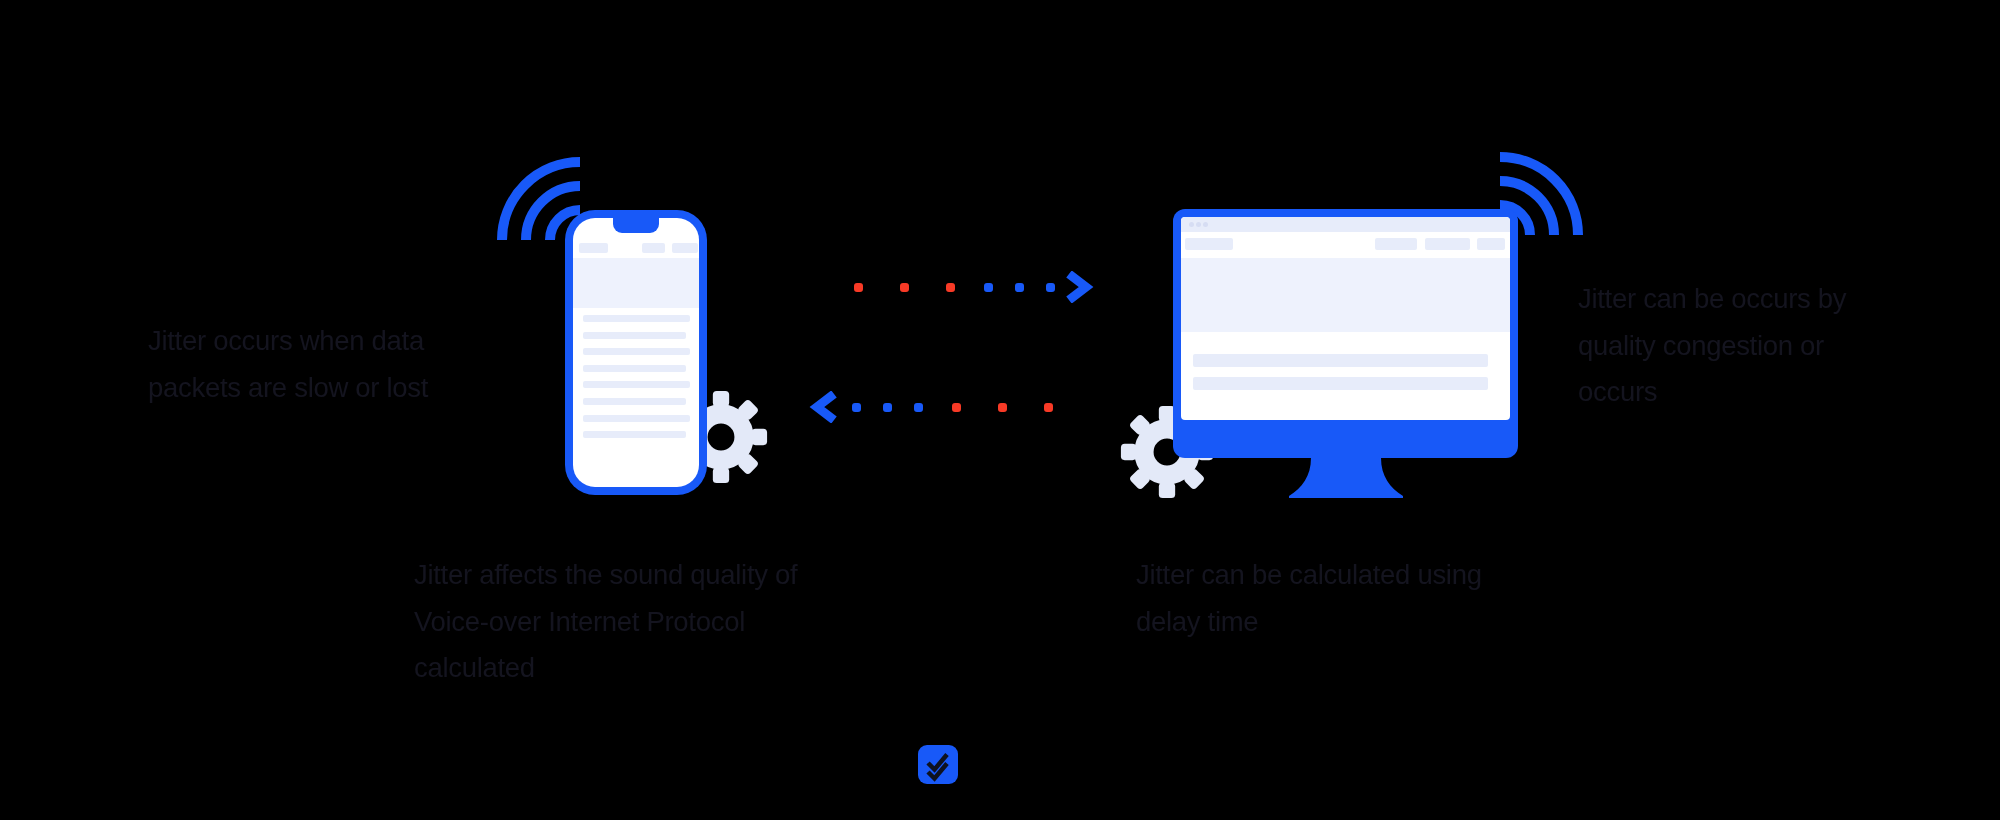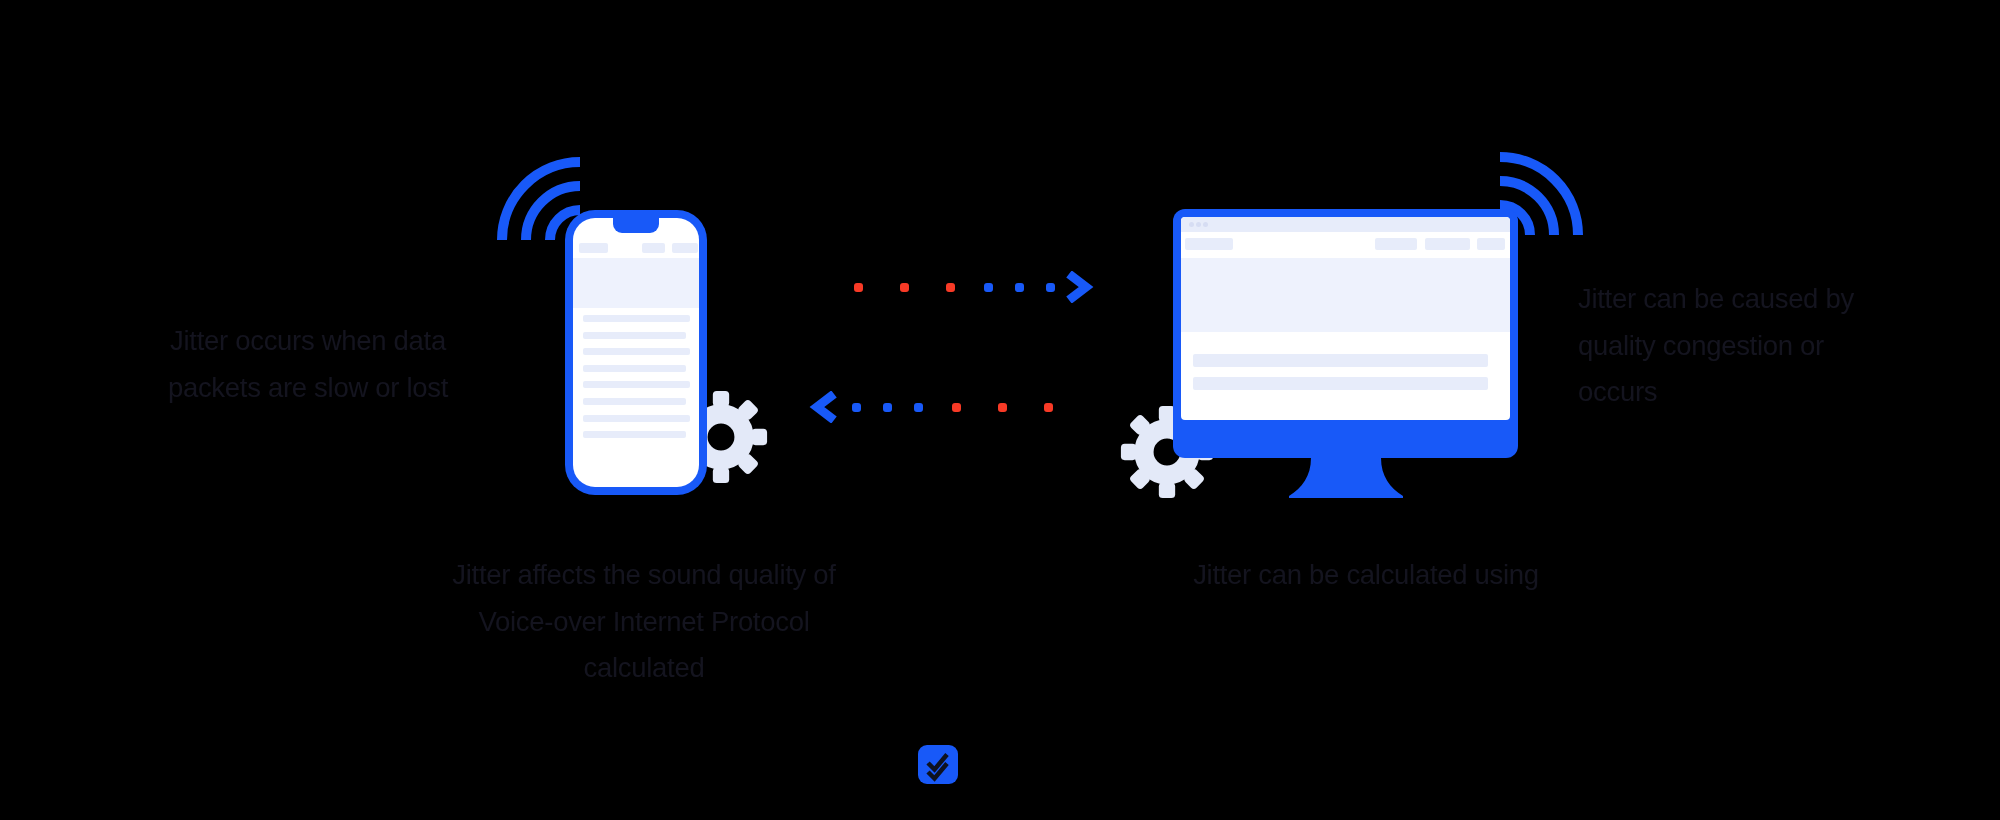--- a/index.html
+++ b/index.html
@@ -2,21 +2,21 @@
 <html style="--bg: #000000; --blue: #1859F8; --red: #F83A26; --lav: #E7ECFA; --lavlight: #EEF2FD; --topdot: #D6DDF3; --gear: #E3E9F8; --text: #14141F; --check: #0E1220;"><head>
 <meta charset="utf-8">
 <style>
   html,body{margin:0;padding:0;background:#000;}
   .canvas{position:relative;width:2000px;height:820px;background:var(--bg,#000);overflow:hidden;
           font-family:"Liberation Sans", sans-serif;}
 
   
   .caption{position:absolute;color:var(--text,#14141F);font-size:27.5px;line-height:46.5px;
            letter-spacing:-0.3px;z-index:3;}
-  .caption.center{text-align:center;}
+  .caption.center{text-align:left;}
   .cap-left{left:148px;top:318px;width:320px;}
   .cap-right{left:1578px;top:276px;width:330px;text-align:left;}
   .cap-bottom-left{left:414px;top:552px;width:460px;}
   .cap-bottom-right{left:1136px;top:552px;width:460px;}
 
   
   .phone-frame{position:absolute;left:565px;top:210px;width:142px;height:285px;
                background:var(--blue,#1859F8);border-radius:30px;z-index:2;}
   .phone-screen{position:absolute;left:8px;top:8px;width:126px;height:269px;background:#fff;
                 border-radius:22px;overflow:hidden;}
@@ -79,33 +79,34 @@
 <body>
 
 <div class="canvas">
 
   <div class="caption center cap-left">
     <div>Jitter occurs when data</div>
     <div>packets are slow or lost</div>
   </div>
 
   <div class="caption cap-right">
-    <div>Jitter can be caused by</div>
+    <div>Jitter can be occurs by</div>
     <div>quality congestion or</div>
     <div>occurs</div>
   </div>
 
   <div class="caption center cap-bottom-left">
     <div>Jitter affects the sound quality of</div>
     <div>Voice-over Internet Protocol</div>
     <div>calculated</div>
   </div>
 
   <div class="caption center cap-bottom-right">
     <div>Jitter can be calculated using</div>
+    <div>delay time</div>
   </div>
 
   <svg class="wifi wifi-phone" width="88" height="88" viewBox="0 0 88 88">
     <path d="M 54 84 A 30 30 0 0 1 84 54"></path>
     <path d="M 30 84 A 54 54 0 0 1 84 30"></path>
     <path d="M 6 84 A 78 78 0 0 1 84 6"></path>
   </svg>
 
   <svg class="gear gear-phone" width="96" height="96" viewBox="0 0 100 100">
     <g>

